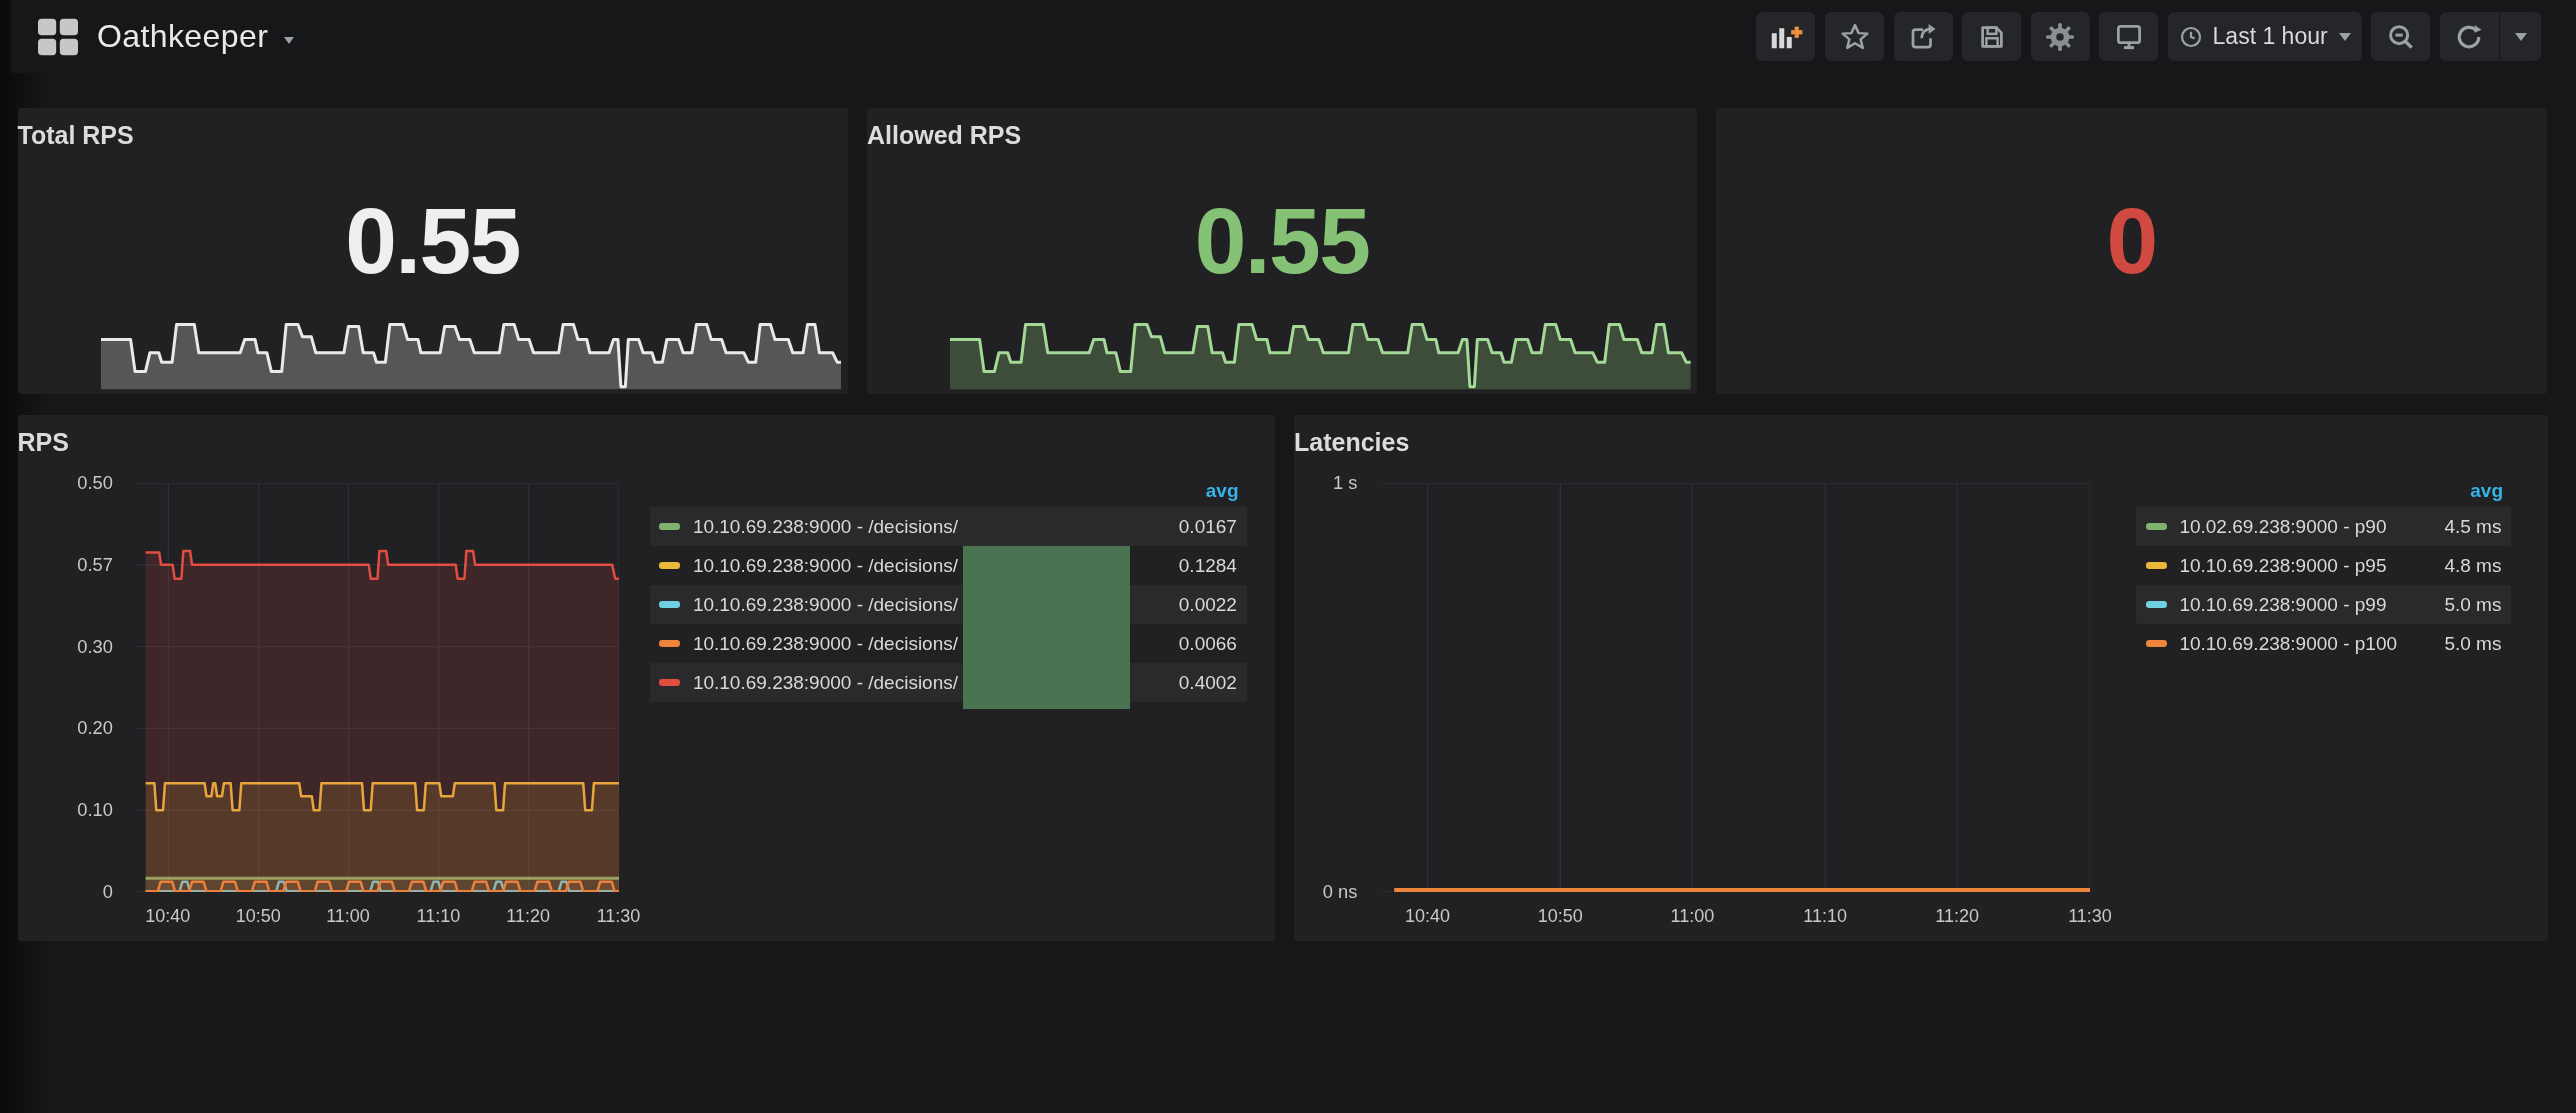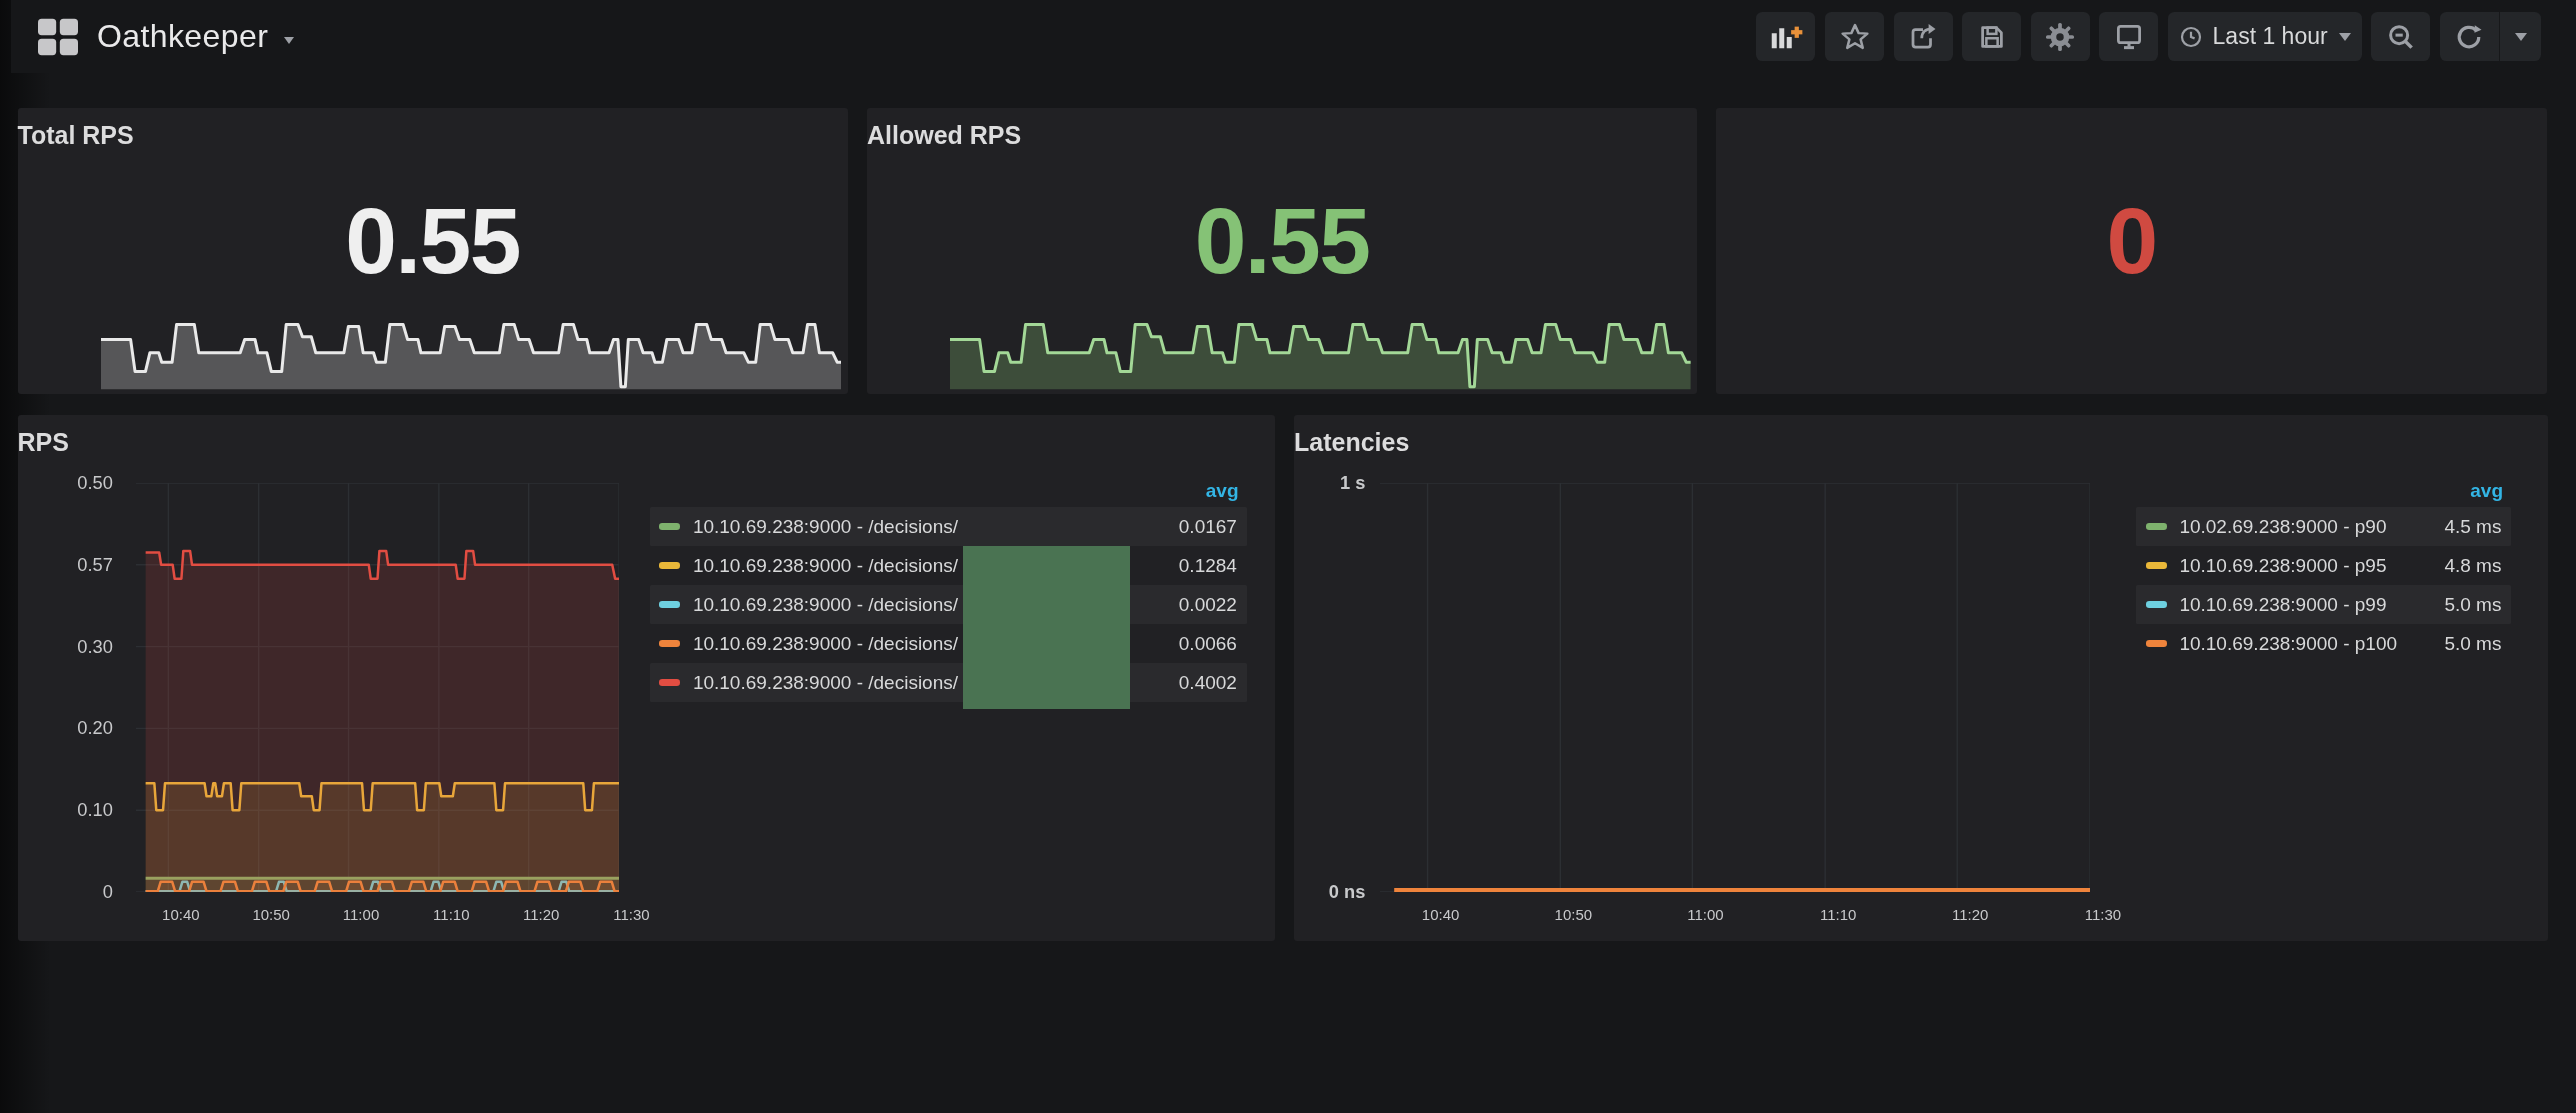--- a/index.html
+++ b/index.html
@@ -42,26 +42,26 @@
   .spark svg { width:100%; height:100%; display:block; }
 
   
   .plot { position:absolute; }
   .plot svg { width:100%; height:100%; display:block; }
   #p-rps .plot   { left:118px; top:68px;  width:483px; height:409px; }
   #p-rps .y-axis { left:0;     top:68px;  width:105px; height:409px; }
   #p-rps .x-axis { left:118px; top:485px; width:483px; height:29px; }
   #p-rps .legend { left:632px; top:59px;  width:597px; }
   #p-lat .plot   { left:86px;  top:68px;  width:710px; height:409px; }
-  #p-lat .y-axis { left:8px;      top:68px;  width:73px;  height:409px;font-weight:bold; }
+  #p-lat .y-axis { left:0;      top:68px;  width:73px;  height:409px; }
   #p-lat .x-axis { left:86px;  top:485px; width:710px; height:29px; }
   #p-lat .legend { left:842px; top:59px;  width:375px; }
   .y-axis, .x-axis, .legend { position:absolute; }
   .y-axis span { position:absolute; right:9.6px; transform:translateY(-50%); font-size:18.3px; color:#c8c9cb; white-space:nowrap; }
-  .x-axis span { position:absolute; top:6.4px; transform:translateX(-50%); font-size:15px; color:#c8c9cb; white-space:nowrap;margin-left:13px; }
+  .x-axis span { position:absolute; top:6.4px; transform:translateX(-50%); font-size:18px; color:#c8c9cb; white-space:nowrap; }
 
   .legend-header { height:33px; display:flex; align-items:center; justify-content:flex-end;
                    padding-right:8px; font-size:19px; font-weight:700; color:#33b5e5; }
   .legend-row { display:flex; align-items:center; height:39px; padding:0 9.6px; font-size:19px;
                 color:#d8d9da; cursor:pointer; border-radius:1.6px; }
   .legend-row.alt { background:rgba(255,255,255,0.045); }
   .swatch { width:21px; height:6.4px; border-radius:3.2px; margin-right:12.8px; flex:none; }
   .legend-label { flex:1; white-space:nowrap; overflow:hidden; }
   .legend-value { margin-left:16px; white-space:nowrap; }
 

